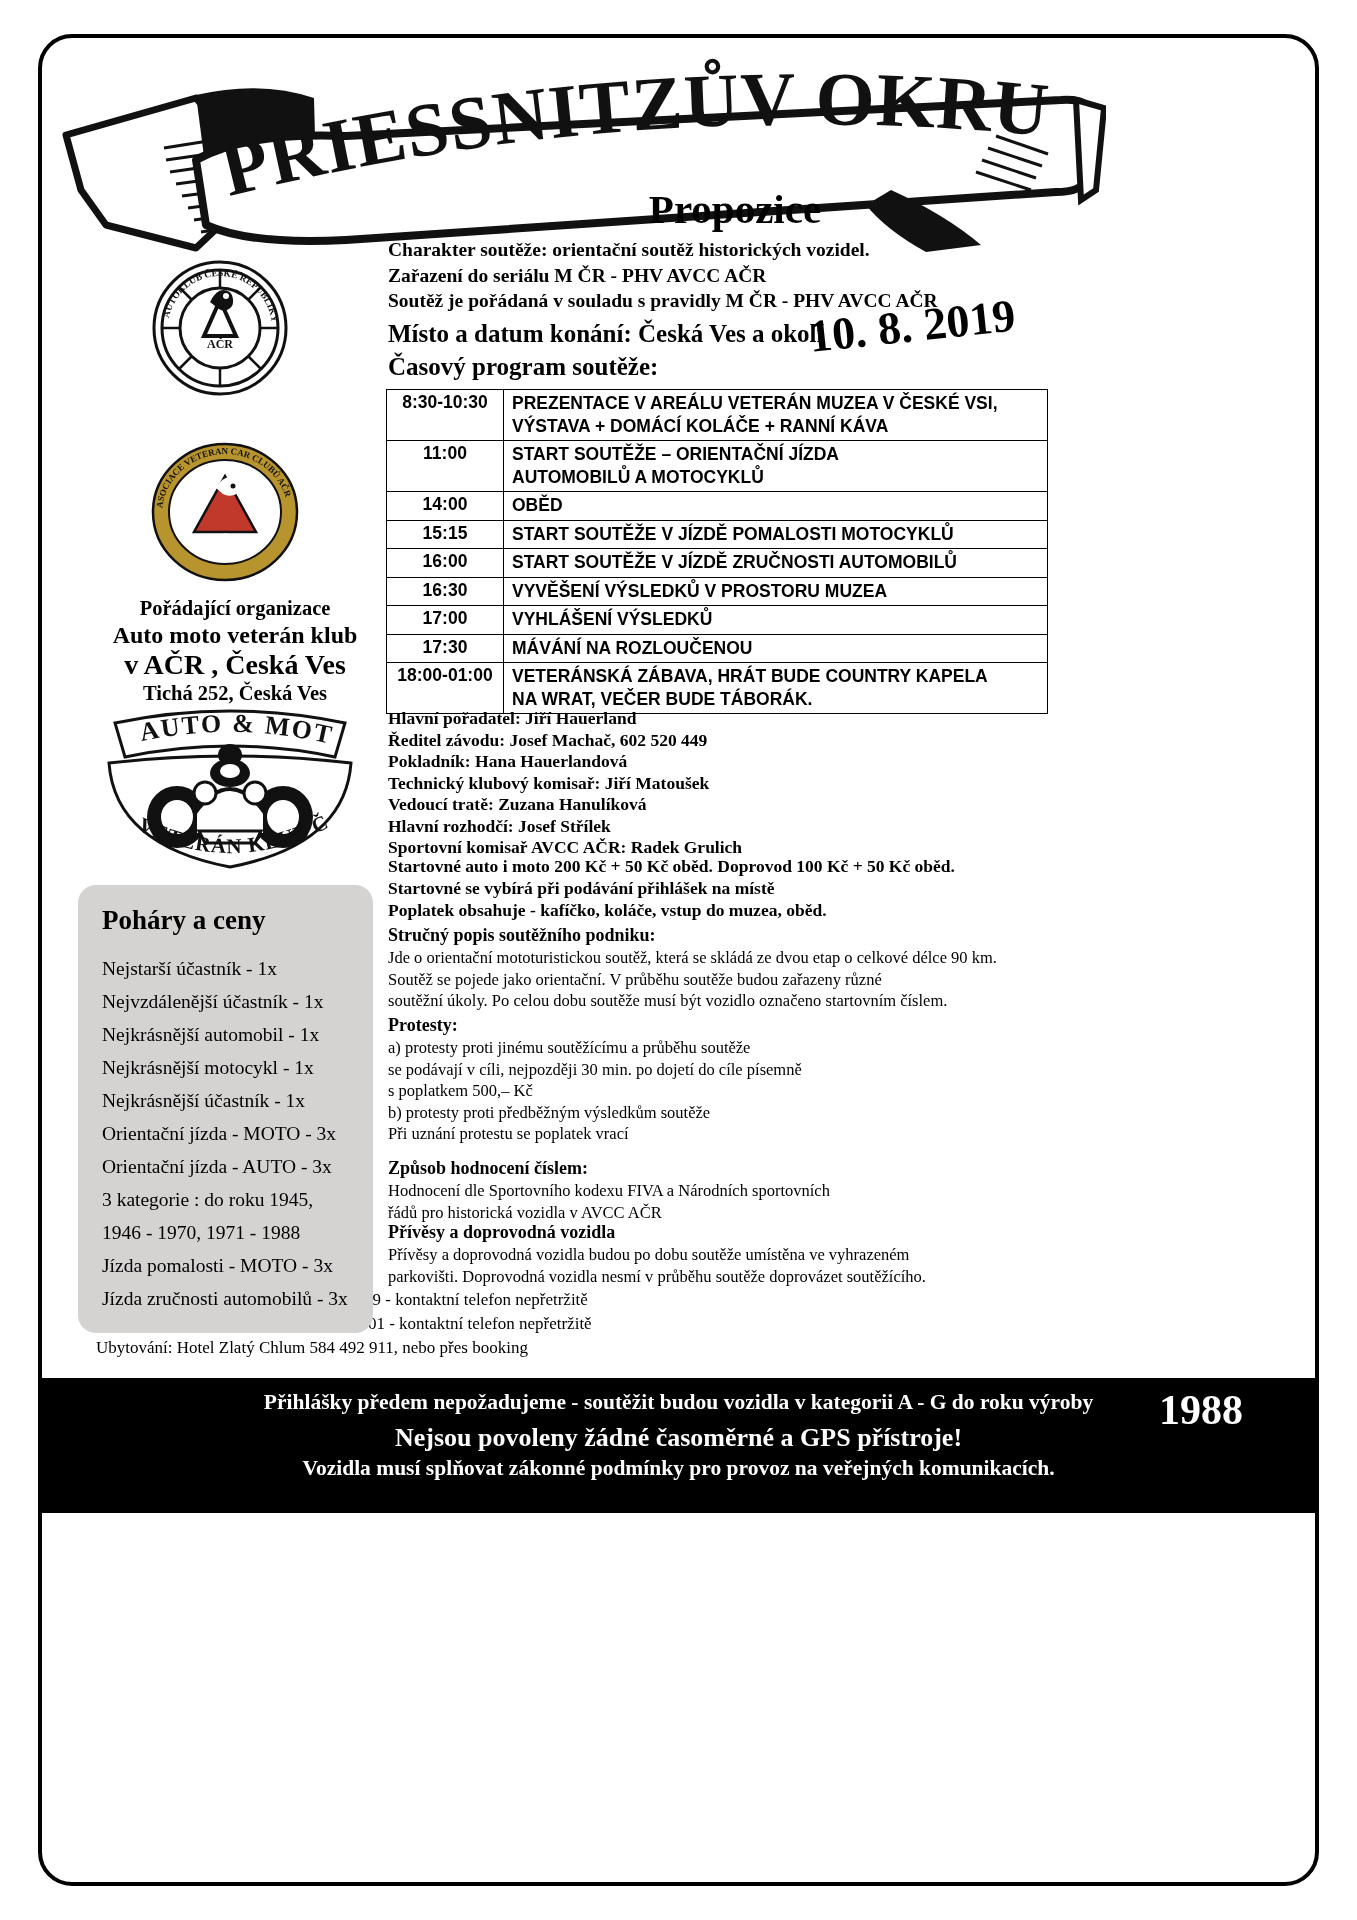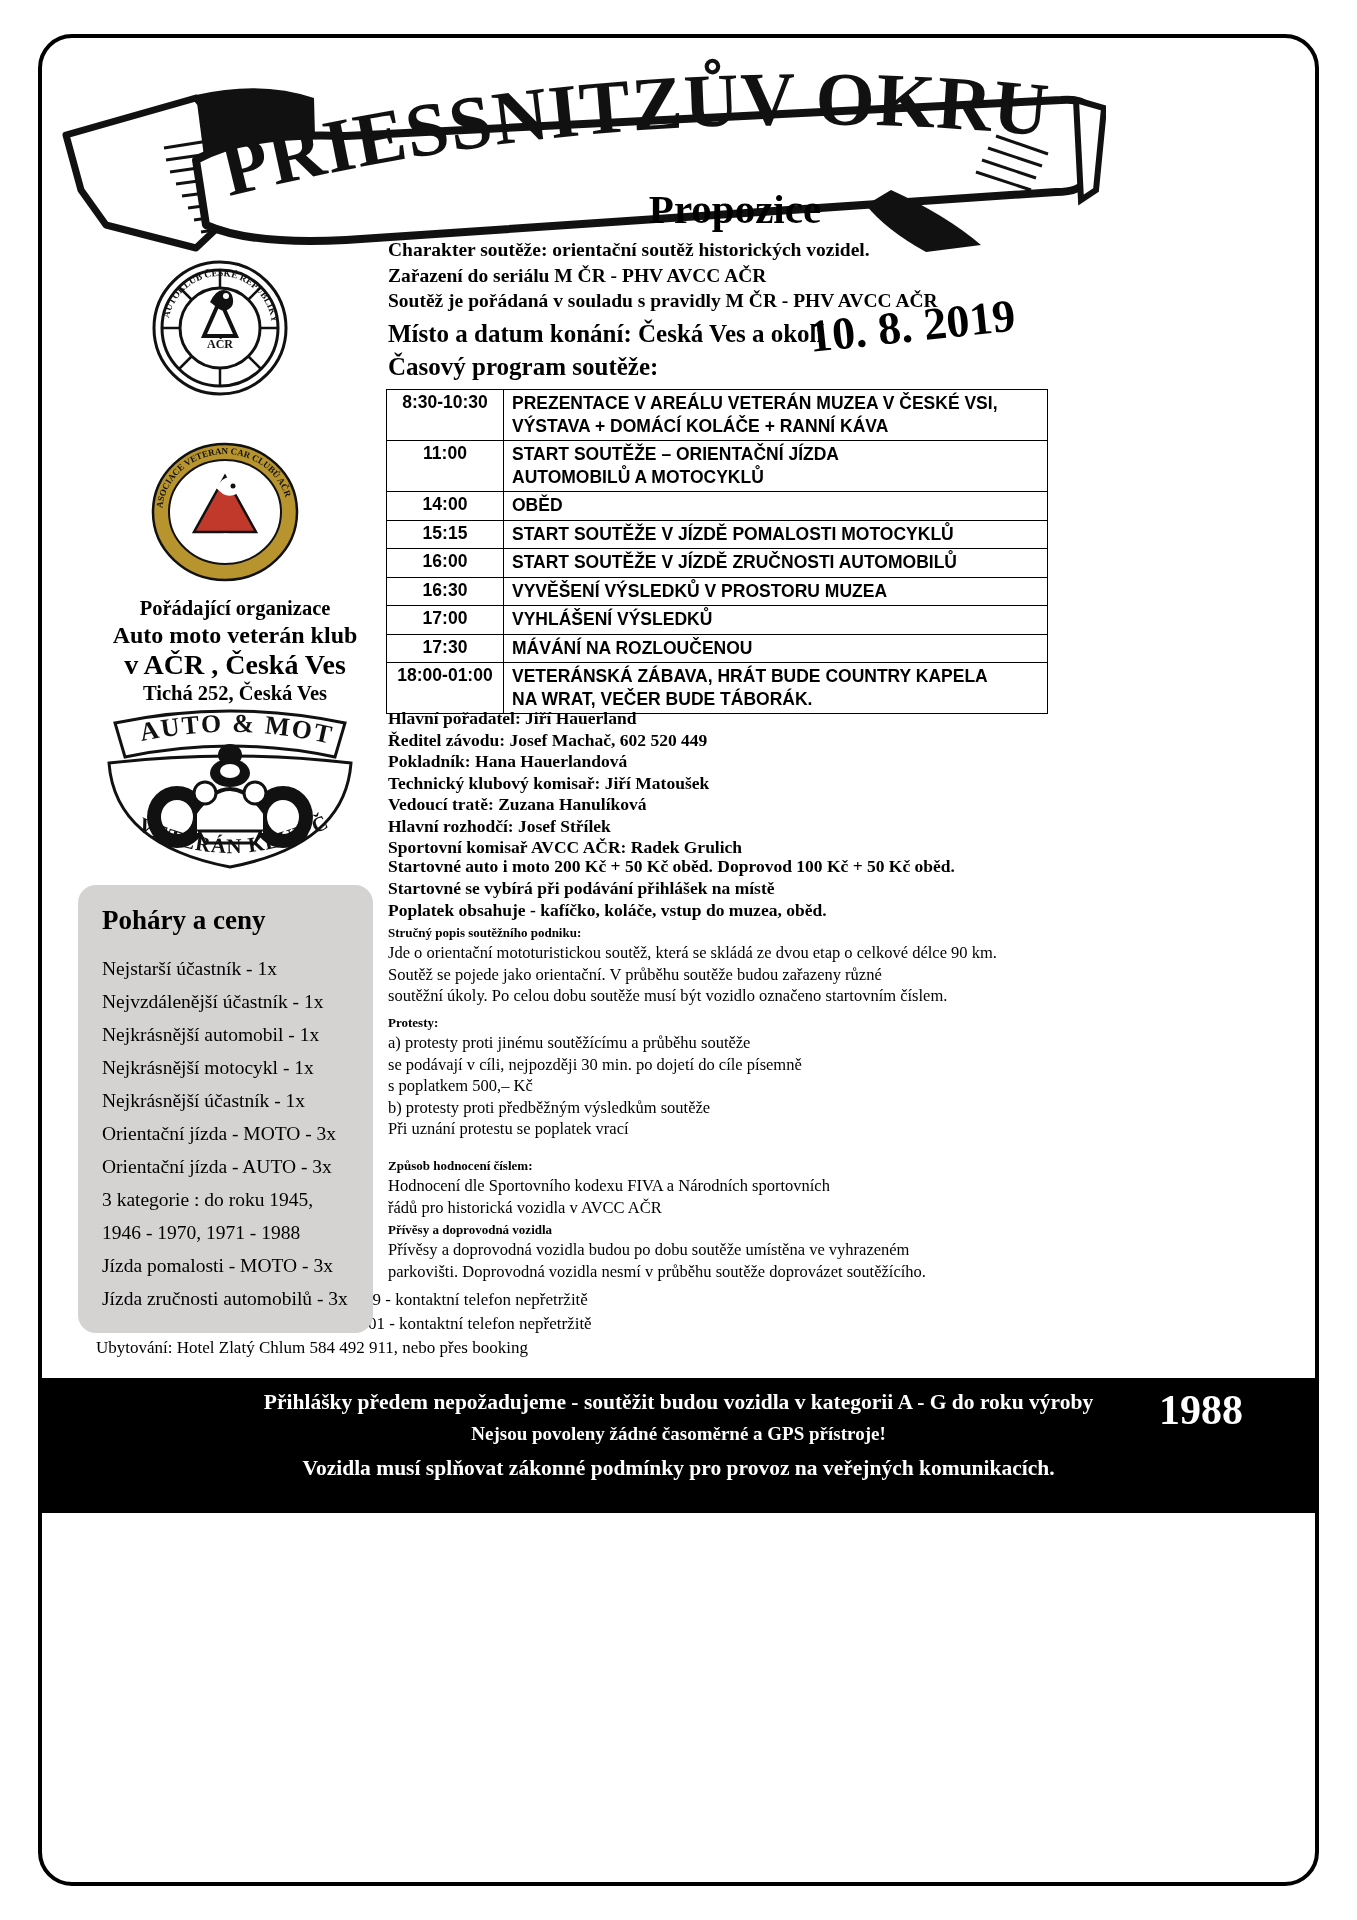--- a/index.html
+++ b/index.html
@@ -31,21 +31,21 @@
   table.sched td.d .ln{display:block;white-space:nowrap;}
 
   
   .officials{position:absolute;left:388px;top:708px;width:660px;}
   .officials div{font-size:17.5px;font-weight:bold;line-height:21.5px;white-space:nowrap;}
 
   .fees{position:absolute;left:388px;top:855px;width:670px;}
   .fees div{font-size:17.5px;font-weight:bold;line-height:22px;white-space:nowrap;}
 
   .sec{position:absolute;left:388px;width:680px;}
-  .sec h4{margin:0 0 1px 0;font-size:13px;font-weight:bold;font-family:"Liberation Serif",serif;}
+  .sec h4{margin:0 0 1px 0;font-size:18px;font-weight:bold;font-family:"Liberation Serif",serif;}
   .sec p{margin:0;font-size:16.5px;line-height:21.5px;font-family:"Liberation Serif",serif;}
   .sec p span{display:block;white-space:nowrap;}
 
   #sec-popis{top:925px;}
   #sec-protesty{top:1015px;}
   #sec-hodnoceni{top:1158px;}
   #sec-privesy{top:1222px;}
 
   .contact{position:absolute;left:96px;top:1288px;width:980px;}
   .contact div{font-size:17px;line-height:24px;white-space:nowrap;font-family:"Liberation Serif",serif;}
@@ -63,21 +63,21 @@
 
   .prizes{position:absolute;left:78px;top:885px;width:295px;background:#d5d2d2;border-radius:18px;padding:16px 20px 18px 20px;box-sizing:border-box;}
   .prizes h3{margin:4px 0 16px 4px;font-size:27px;font-weight:bold;font-family:"Liberation Serif",serif;}
   .prizes ul{list-style:none;margin:0;padding:0 0 0 4px;}
   .prizes li{font-size:19.5px;line-height:33px;white-space:nowrap;font-family:"Liberation Serif",serif;}
 
   
   .blackbar{position:absolute;left:42px;top:1378px;width:1273px;height:135px;background:#000;}
   .bb-in{position:absolute;left:0;top:0;width:100%;height:100%;color:#fff;text-align:center;}
   .bb-l1{position:absolute;left:0;top:12px;width:100%;font-size:21.5px;font-weight:bold;white-space:nowrap;}
-  .bb-l2{position:absolute;left:0;top:45px;width:100%;font-size:19px;font-weight:bold;white-space:nowrap;text-align:center;}
+  .bb-l2{position:absolute;left:0;top:45px;width:100%;font-size:26px;font-weight:bold;white-space:nowrap;text-align:center;}
   .bb-l3{position:absolute;left:0;top:78px;width:100%;font-size:21.5px;font-weight:bold;white-space:nowrap;}
   .bb-year{position:absolute;right:72px;top:8px;font-size:42px;font-weight:bold;color:#fff;font-family:"Liberation Serif",serif;}
 </style>
 </head>
 <body>
 
 <div class="page">
 
   <div class="frame"></div>
 

